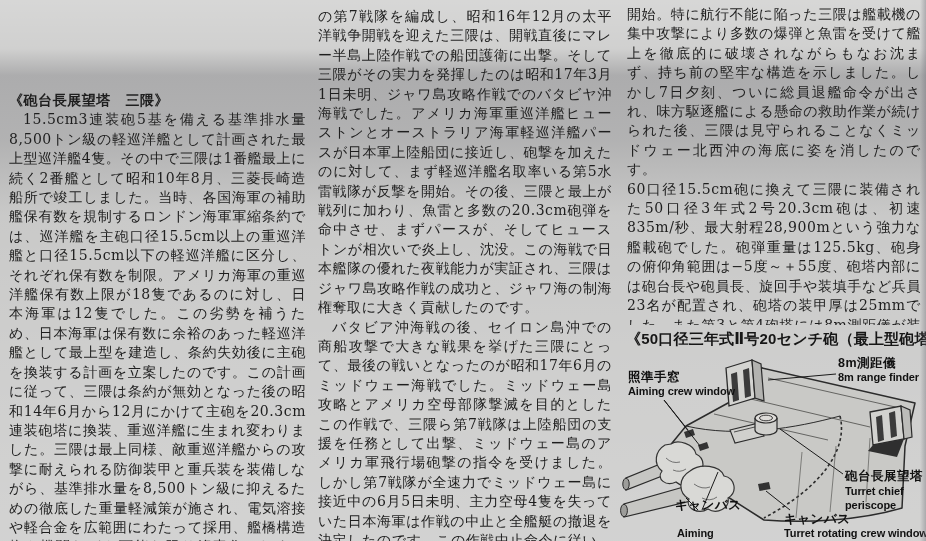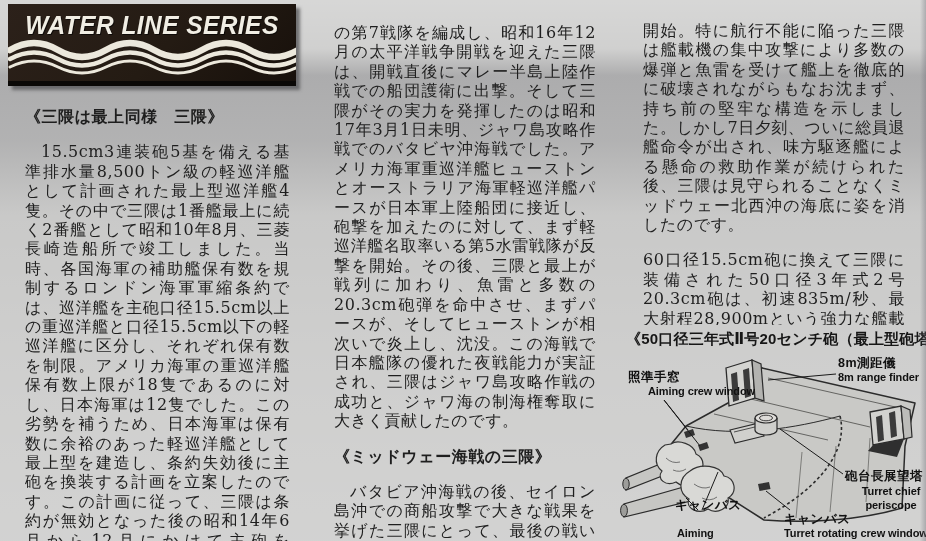--- a/index.html
+++ b/index.html
@@ -25,78 +25,67 @@
     box-shadow:4px 4px 3px rgba(90,90,92,0.8);}
   .logo-title{position:absolute;left:0;right:0;top:6px;text-align:center;
     font-family:"Liberation Sans","DejaVu Sans",sans-serif;
     font-weight:bold;font-style:italic;font-size:26px;letter-spacing:0.5px;
     color:#f1eee4;transform:scaleX(0.94);white-space:nowrap;
     text-shadow:1px 1px 0 rgba(0,0,0,0.6);}
   .logo-waves{position:absolute;left:0;top:34px;}
 
   
   .col{position:absolute;text-align:justify;}
-  .col p,.col h3{margin:16px;font-size:16px;line-height:19.4px;letter-spacing:0.55px;}
+  .col p,.col h3{margin:0;font-size:14px;line-height:19.4px;letter-spacing:0.55px;}
   .col h3{font-weight:bold;}
   .ind{text-indent:1em;}
   .col-left{left:9px;top:91px;width:297px;height:450px;overflow:hidden;}
   .col-mid{left:318px;top:7px;width:294px;height:534px;overflow:hidden;}
   .col-right{left:627px;top:5px;width:294px;height:320px;overflow:hidden;}
 
   
   .fig-head-jp{position:absolute;left:626px;top:330px;
     font-family:"Liberation Sans","DejaVu Sans",sans-serif;
     font-weight:bold;font-size:15px;letter-spacing:0.2px;color:#161616;white-space:nowrap;}
   .fig-head-en{position:absolute;left:627px;top:351px;
     font-family:"Liberation Sans","DejaVu Sans",sans-serif;
     font-weight:bold;font-size:13.5px;color:#1a1a1a;white-space:nowrap;}
 
   
   .figure{position:absolute;left:618px;top:350px;width:308px;height:191px;}
   .figure svg{position:absolute;left:0;top:0;}
   .lbl{position:absolute;font-family:"Liberation Sans","DejaVu Sans",sans-serif;
-    font-weight:bold;color:#111;white-space:nowrap;text-align:center;}
+    font-weight:bold;color:#111;white-space:nowrap;}
   .lbl.jp{font-size:12.5px;letter-spacing:0.5px;}
   .lbl.en{font-size:11px;letter-spacing:-0.1px;}
   .lbl-aiming-jp{left:10px;top:19px;}
-  .lbl-aiming-en{left:10px;top:35px;margin-left:20px;}
+  .lbl-aiming-en{left:10px;top:35px;}
   .lbl-rf-jp{left:220px;top:5px;}
   .lbl-rf-en{left:220px;top:21px;}
   .lbl-peri-jp{left:227px;top:118px;}
   .lbl-peri-en{left:227px;top:134px;white-space:normal;width:92px;line-height:14px;}
   .lbl-canvas-jp{left:57px;top:147px;}
   .lbl-canvas-en{left:59px;top:177px;}
   .lbl-rot-jp{left:166px;top:161px;}
   .lbl-rot-en{left:166px;top:177px;}
 </style>
 </head>
 <body>
 
 <div class="page">
 
-  <div class="logo">
-    <div class="logo-title">WATER LINE SERIES</div>
-    <svg class="logo-waves" width="288" height="40" viewBox="0 0 288 40">
-      <g fill="none" stroke="#ece8dc" stroke-linecap="round">
-        <path stroke-width="6.5" d="M2,12 Q26,-2 50,12 T98,12 T146,12 T194,12 T242,12 T290,12"></path>
-        <path stroke-width="4.5" d="M2,21 Q26,8 50,21 T98,21 T146,21 T194,21 T242,21 T290,21"></path>
-        <path stroke-width="3" d="M2,29 Q26,17 50,29 T98,29 T146,29 T194,29 T242,29 T290,29"></path>
-      </g>
-    </svg>
-  </div>
 
   <div class="col col-left">
-    <h3>《三隈は最上同様　三隈》</h3>
+    <h3>《砲台長展望塔　三隈》</h3>
     <p class="ind">15.5cm3連装砲5基を備える基準排水量8,500トン級の軽巡洋艦として計画された最上型巡洋艦4隻。その中で三隈は1番艦最上に続く2番艦として昭和10年8月、三菱長崎造船所で竣工しました。当時、各国海軍の補助艦保有数を規制するロンドン海軍軍縮条約では、巡洋艦を主砲口径15.5cm以上の重巡洋艦と口径15.5cm以下の軽巡洋艦に区分し、それぞれ保有数を制限。アメリカ海軍の重巡洋艦保有数上限が18隻であるのに対し、日本海軍は12隻でした。この劣勢を補うため、日本海軍は保有数に余裕のあった軽巡洋艦として最上型を建造し、条約失効後に主砲を換装する計画を立案したのです。この計画に従って、三隈は条約が無効となった後の昭和14年6月から12月にかけて主砲を20.3cm連装砲塔に換装、重巡洋艦に生まれ変わりました。三隈は最上同様、敵重巡洋艦からの攻撃に耐えられる防御装甲と重兵装を装備しながら、基準排水量を8,500トン級に抑えるための徹底した重量軽減策が施され、電気溶接や軽合金を広範囲にわたって採用、艦橋構造物や機関なども可能な限り簡素化されました。その一方では極度の軽量化による強度不足への懸念から艦体の補強が加えられ、復元性の悪化を防ぐためバルジの増設も実施、主砲換装後の基準排水量は結果的に12,000トンを超えることになりました。なお三隈は、艦橋構造物の細部などが最上と微妙に異なっていました。</p>
 
   </div>
 
   <div class="col col-mid">
     <p>の第7戦隊を編成し、昭和16年12月の太平洋戦争開戦を迎えた三隈は、開戦直後にマレー半島上陸作戦での船団護衛に出撃。そして三隈がその実力を発揮したのは昭和17年3月1日未明、ジャワ島攻略作戦でのバタビヤ沖海戦でした。アメリカ海軍重巡洋艦ヒューストンとオーストラリア海軍軽巡洋艦パースが日本軍上陸船団に接近し、砲撃を加えたのに対して、まず軽巡洋艦名取率いる第5水雷戦隊が反撃を開始。その後、三隈と最上が戦列に加わり、魚雷と多数の20.3cm砲弾を命中させ、まずパースが、そしてヒューストンが相次いで炎上し、沈没。この海戦で日本艦隊の優れた夜戦能力が実証され、三隈はジャワ島攻略作戦の成功と、ジャワ海の制海権奪取に大きく貢献したのです。</p>
-    <h3>《ミッドウェー海戦の三隈》</h3>
     <p class="ind">バタビア沖海戦の後、セイロン島沖での商船攻撃で大きな戦果を挙げた三隈にとって、最後の戦いとなったのが昭和17年6月のミッドウェー海戦でした。ミッドウェー島攻略とアメリカ空母部隊撃滅を目的としたこの作戦で、三隈ら第7戦隊は上陸船団の支援を任務として出撃、ミッドウェー島のアメリカ軍飛行場砲撃の指令を受けました。しかし第7戦隊が全速力でミッドウェー島に接近中の6月5日未明、主力空母4隻を失っていた日本海軍は作戦の中止と全艦艇の撤退を決定したのです。この作戦中止命令に従い、第7戦隊は一転してミッドウェー海域からの全速離脱を開始しましたが、突如前方に敵潜水艦を発見、その攻撃を避けるための夜間一斉回頭中に最後尾の最上が前方を航行していた三隈の左舷中央に激突。艦橋下の船体左舷に損傷を受けた三隈は、より被害の大きい最上を護衛しながら敵制空権下での苦しい退却を続けたのです。しかし翌朝からミッドウェー基地の米軍爆撃機、そして空母ホーネットとエンタープライズの艦載機は2艦に対する激しい攻撃を</p>
   </div>
 
   <div class="col col-right">
     <p>開始。特に航行不能に陥った三隈は艦載機の集中攻撃により多数の爆弾と魚雷を受けて艦上を徹底的に破壊されながらもなお沈まず、持ち前の堅牢な構造を示しました。しかし7日夕刻、ついに総員退艦命令が出され、味方駆逐艦による懸命の救助作業が続けられた後、三隈は見守られることなくミッドウェー北西沖の海底に姿を消したのです。</p>
     <p>60口径15.5cm砲に換えて三隈に装備された50口径3年式2号20.3cm砲は、初速835m/秒、最大射程28,900mという強力な艦載砲でした。砲弾重量は125.5kg、砲身の俯仰角範囲は−5度～＋55度、砲塔内部には砲台長や砲員長、旋回手や装填手など兵員23名が配置され、砲塔の装甲厚は25mmでした。また第3と第4砲塔には8m測距儀が装備されています。なおアメリカ軍は沈没寸前の三隈を至近距離から撮影した航空写真によって、その主砲が15.5cm砲から20.3cm砲に換装されていた事実に初めて気づき、残る最上型巡洋艦に対する警戒を強めたと言われています。</p>
   </div>
 
   <div class="fig-head-jp">《50口径三年式Ⅱ号20センチ砲（最上型砲塔）》</div>
 

